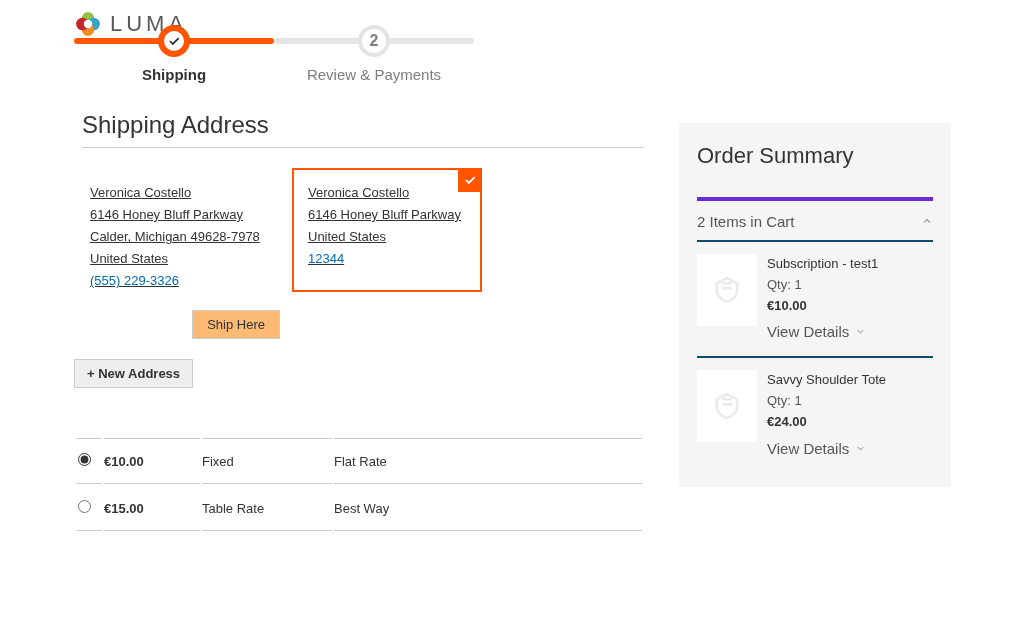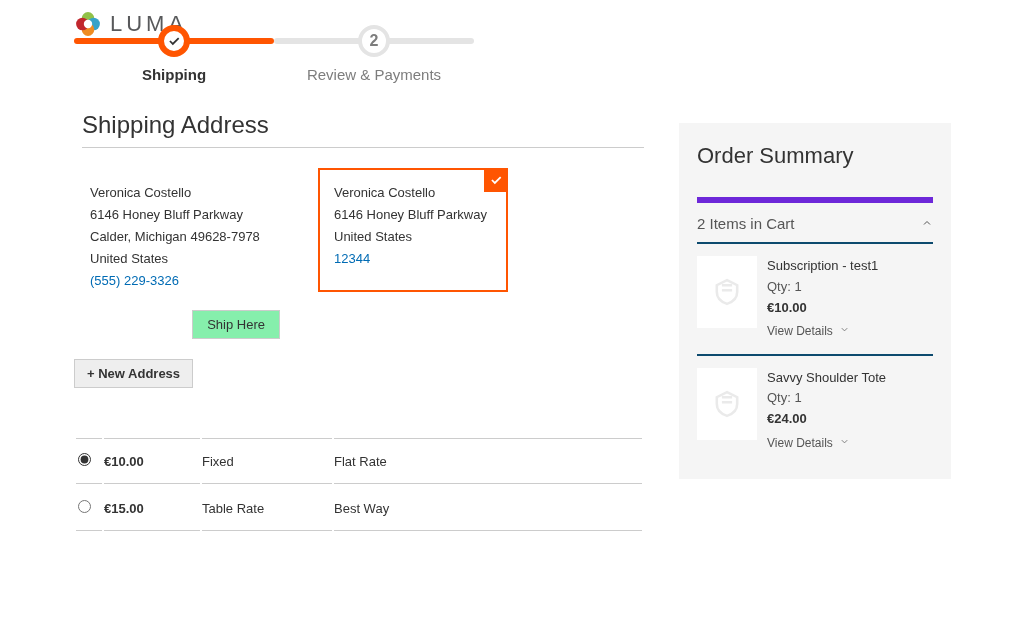--- a/index.html
+++ b/index.html
@@ -18,53 +18,53 @@
   .step-label { margin-top:-10px; font-size:15px; }
   .step-label.active { font-weight:600; color:#333; }
   .step-label.inactive { color:#7d7d7d; }
 
   .cols { display:flex; gap:35px; align-items:flex-start; }
   .main { width:570px; }
   .side { width:272px; background:#f5f5f5; padding:20px 18px 14px 18px; margin-top:12px; }
 
   h2.section { font-size:24px; font-weight:300; color:#333; border-bottom:1px solid #ccc; padding-bottom:8px; margin-bottom:20px;margin-left:8px; }
 
-  .addresses { display:flex; gap:38px; margin-bottom:18px; margin-left:16px; }
+  .addresses { display:flex; gap:12px; margin-bottom:18px; margin-left:16px;text-decoration:underline; }
   .addr { width:190px; font-size:13px; color:#333; line-height:1.7; position:relative; }
   .addr.selected { border:2px solid #ff5501; padding:12px 14px 16px 14px; }
   .addr.unselected { padding:14px 0 0 0; }
   .addr .link { color:#006bb4; }
   .check-flag { position:absolute; top:-2px; right:-2px; width:24px; height:24px; background:#ff5501; display:flex; align-items:center; justify-content:center; }
   .check-flag svg { stroke:#fff; }
 
-  .ship-here { background:#86efac; border:1px solid #ccc; font-size:13px; padding:6px 14px; cursor:pointer; color:#333; }
+  .ship-here { background:#fdba74; border:1px solid #ccc; font-size:13px; padding:6px 14px; cursor:pointer; color:#333; }
   .ship-here-wrap { text-align:right; width:190px; margin-left:16px; margin-bottom:20px;}
 
   .new-addr { background:#eee; border:1px solid #ccc; font-size:13px; padding:6px 12px; cursor:pointer; font-weight:600; color:#333; }
 
   .methods { margin-top:48px; }
   .methods-table { width:100%; font-size:13px; color:#333; margin-top:6px; }
   .methods-table tr { border-bottom:1px solid #ccc; }
   .methods-table tr:first-child td { border-top:1px solid #ccc; }
   .methods-table td { padding:14px 8px 14px 0; border-bottom:1px solid #ccc; }
   .methods-table td.radio-cell { width:26px; padding-left:2px; }
   .methods-table td.price-cell { width:96px; font-weight:700; }
   .methods-table td.method-cell { width:130px; }
 
   .summary-title { font-size:22px; font-weight:300; color:#333; margin-bottom:28px; }
-  .cart-count-row { display:flex; justify-content:space-between; align-items:center; border-top:6px solid #6d28d9; padding:12px 0 10px 0; font-size:15px; color:#555; }
+  .cart-count-row { display:flex; justify-content:space-between; align-items:center; border-top:4px solid #6d28d9; padding:12px 0 10px 0; font-size:15px; color:#555; }
   .cart-count-row .chev { cursor:pointer; }
 
   .item { display:flex; gap:10px; padding:12px 0; border-top:2px solid #0c4a6e; }
   .thumb { width:60px; height:72px; background:#fff; display:flex; align-items:center; justify-content:center; }
   .thumb svg { opacity:.3; }
   .item-info { font-size:13px; color:#555; line-height:1.6; }
   .item-info .name { color:#333; }
   .item-info .price { font-weight:700; color:#333; }
-  .view-details { display:flex; align-items:flex-end; gap:6px; margin-top:4px; cursor:pointer; font-size:12px; color:#555; }
+  .view-details { display:flex; align-items:flex-end; gap:6px; margin-top:4px; cursor:pointer; font-size:15px; color:#555; }
 
   .chev-down { display:inline-block; }
   input[type=radio] { accent-color:#333; }
 </style>
 </head>
 <body>
 
 <div class="page">
 
   <div class="logo-row">

